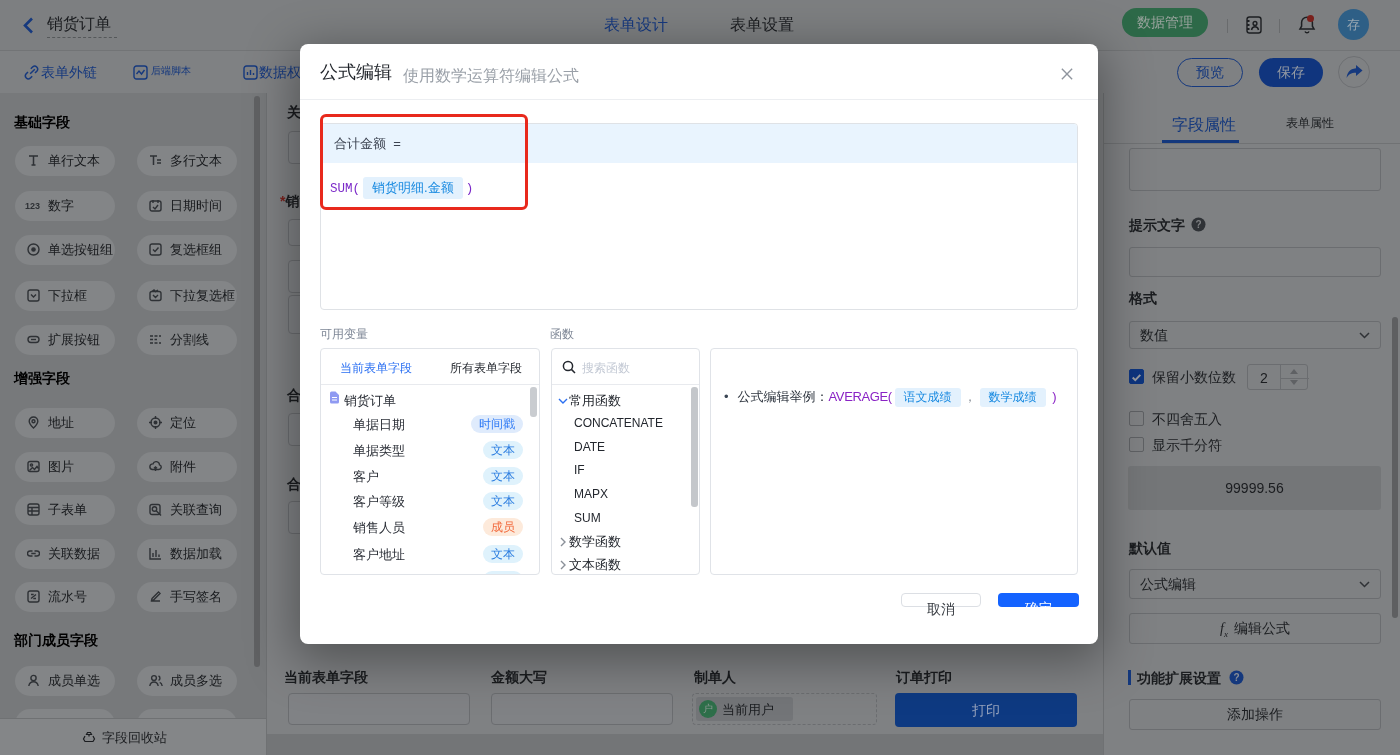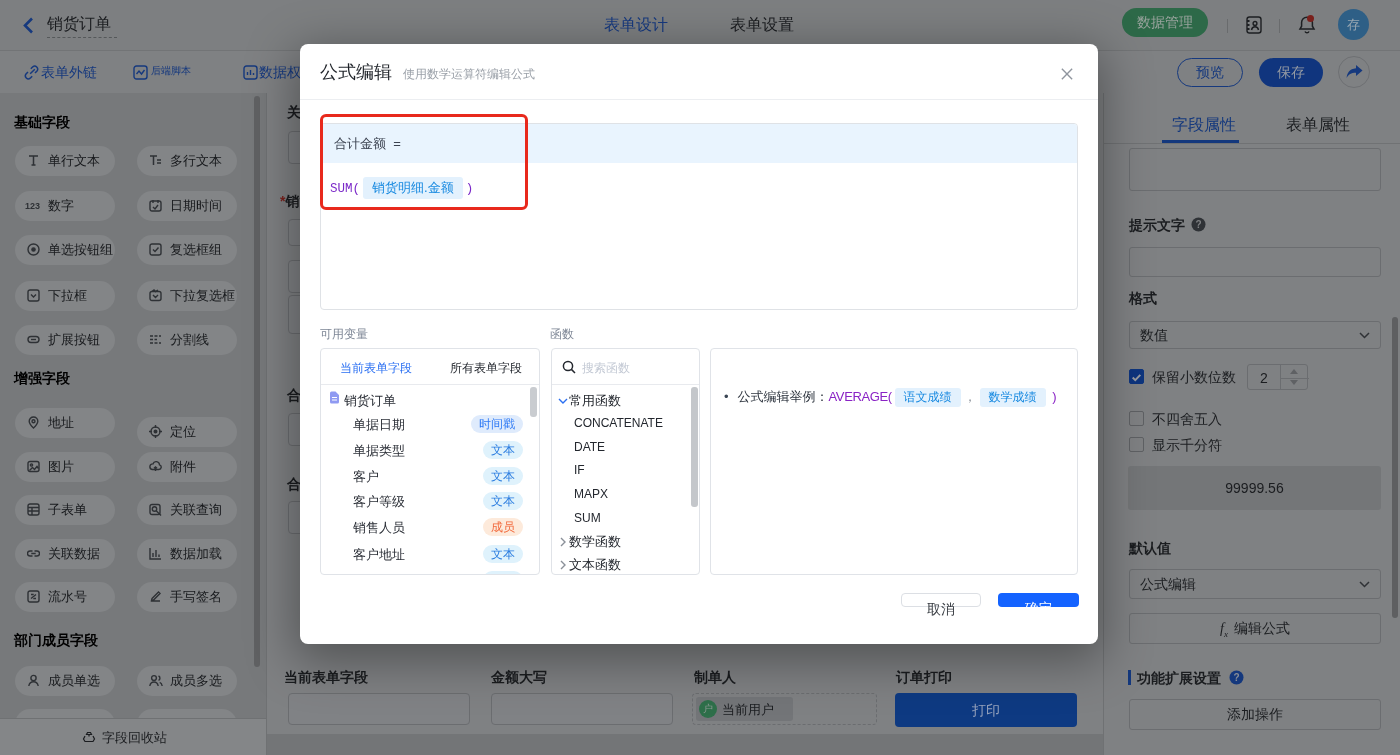--- a/index.html
+++ b/index.html
@@ -25,21 +25,21 @@
   .rlbl { position:absolute; left:25px; font-size:14px; font-weight:bold; color:#1b1d20; white-space:nowrap; }
   .rinp { position:absolute; left:25px; width:252px; border:1px solid #6b6d70; border-radius:3px; background:#7f8183; }
   .cb { position:absolute; width:15px; height:15px; border:1px solid #5f6164; border-radius:2px; background:#7f8183; }
   .cb.on { background:#0e357e; border-color:#0e357e; }
   .cbl { position:absolute; font-size:14px; color:#1b1d20; white-space:nowrap; }
   .rbtn { position:absolute; left:25px; width:252px; height:31px; border:1px solid #6b6d70; border-radius:3px; background:#7f8183; color:#1b1d20; font-size:14px; text-align:center; line-height:29px; }
   
   .modal { left:300px; top:44px; width:798px; height:600px; background:#fff; border-radius:8px; box-shadow:0 12px 48px 6px rgba(0,0,0,.35); }
   .mhead { position:absolute; left:0; top:0; width:100%; height:56px; border-bottom:1px solid #eceef1; }
   .mtitle { position:absolute; left:20px; top:16px; font-size:18px; color:#1f2329; font-weight:500; }
-  .msub { position:absolute; left:103px; top:22px; font-size:12px; color:#9aa0a8; }
+  .msub { position:absolute; left:103px; top:22px; font-size:16px; color:#9aa0a8; }
   .mclose { position:absolute; right:22px; top:18px; font-size:20px; color:#8f959e; font-weight:400; line-height:20px; }
   .fbox { position:absolute; left:20px; top:79px; width:758px; height:187px; border:1px solid #dfe2e6; border-radius:4px; background:#fff; overflow:hidden; }
   .fline1 { position:absolute; left:0; top:0; width:100%; height:39px; background:#e9f4fe; font-size:13px; color:#3b4250; line-height:39px; padding-left:13px; }
   .fline2 { position:absolute; left:9px; top:53px; font-family:"Liberation Mono",monospace; font-size:12.5px; color:#7a28c8; height:20px; line-height:20px; }
   .ftag { display:inline-block; background:#e3f1fd; color:#1789e0; font-family:"Liberation Sans",sans-serif; font-size:13px; border-radius:3px; padding:1px 9px; margin:0 3px; }
   .redbox { position:absolute; left:20px; top:70px; width:208px; height:96px; border:3px solid #e8291c; border-radius:6px; }
   .plabel { position:absolute; top:282px; font-size:12px; color:#7d8695; }
   .panel { position:absolute; top:304px; height:227px; border:1px solid #e0e3e8; border-radius:4px; background:#fff; overflow:hidden; }
   .ptabs { position:absolute; left:0; top:0; width:100%; height:36px; border-bottom:1px solid #e8eaee; font-size:12px; }
   .trow { position:absolute; left:0; width:100%; height:26px; font-size:13px; color:#2a2e36; }
@@ -172,21 +172,21 @@
       <span>分割线</span>
     </div>
   <div class="h-sb" style="top:277px">增强字段</div>
   <div class="chip" style="left:15px;top:315px">
       <svg width="13" height="13" viewBox="0 0 13 13" fill="none" stroke="#2e3135" stroke-width="1.4">
         <path d="M6.5 1a4.3 4.3 0 0 1 4.3 4.3C10.8 8 6.5 12 6.5 12S2.2 8 2.2 5.3A4.3 4.3 0 0 1 6.5 1z"></path>
         <circle cx="6.5" cy="5.3" r="1.5"></circle>
       </svg>
       <span>地址</span>
     </div>
-  <div class="chip" style="left:137px;top:324px">
+  <div class="chip" style="left:137px;top:315px">
       <svg width="13" height="13" viewBox="0 0 13 13" fill="none" stroke="#2e3135" stroke-width="1.4">
         <circle cx="6.5" cy="6.5" r="4.5"></circle>
         <path d="M6.5 0v3M6.5 10v3M0 6.5h3M10 6.5h3"></path>
         <circle cx="6.5" cy="6.5" r="1.3" fill="#2e3135"></circle>
       </svg>
       <span>定位</span>
     </div>
   <div class="chip" style="left:15px;top:359px">
       <svg width="13" height="13" viewBox="0 0 13 13" fill="none" stroke="#2e3135" stroke-width="1.4">
         <rect x="1" y="1.5" width="11" height="10" rx="2"></rect>
@@ -293,21 +293,21 @@
     </div>
   </div>
   <div class="lbl-d" style="left:629px;top:576px">订单打印</div>
   <div class="a" style="left:628px;top:600px;width:182px;height:34px;background:#0e3a82;border-radius:4px;color:#96a3bd;font-size:14px;text-align:center;line-height:34px">打印</div>
 </div>
 <div class="a canvasBot"></div>
 
 <div class="a sideR" id="sideR">
   <div class="a" style="left:68px;top:22px;font-size:16px;color:#14387d">字段属性</div>
   <div class="a" style="left:58px;top:47px;width:77px;height:3px;background:#14387d"></div>
-  <div class="a" style="left:182px;top:22px;font-size:16px;color:#1b1d20">表单属性</div>
+  <div class="a" style="left:182px;top:22px;font-size:12px;color:#1b1d20">表单属性</div>
   <div class="a" style="left:0;top:50px;width:297px;height:1px;background:#707274"></div>
   <div class="rinp" style="top:55px;height:43px"></div>
   <div class="rlbl" style="top:124px">提示文字</div>
   <svg class="a" style="left:87px;top:124px" width="15" height="15" viewBox="0 0 15 15">
       <circle cx="7.5" cy="7.5" r="7" fill="#2f3236"></circle>
       <text x="7.5" y="11" font-size="10" fill="#7f8183" text-anchor="middle" font-weight="bold">?</text>
     </svg>
   <div class="rinp" style="top:154px;height:30px"></div>
   <div class="rlbl" style="top:197px">格式</div>
   <div class="rinp" style="top:228px;height:28px">

